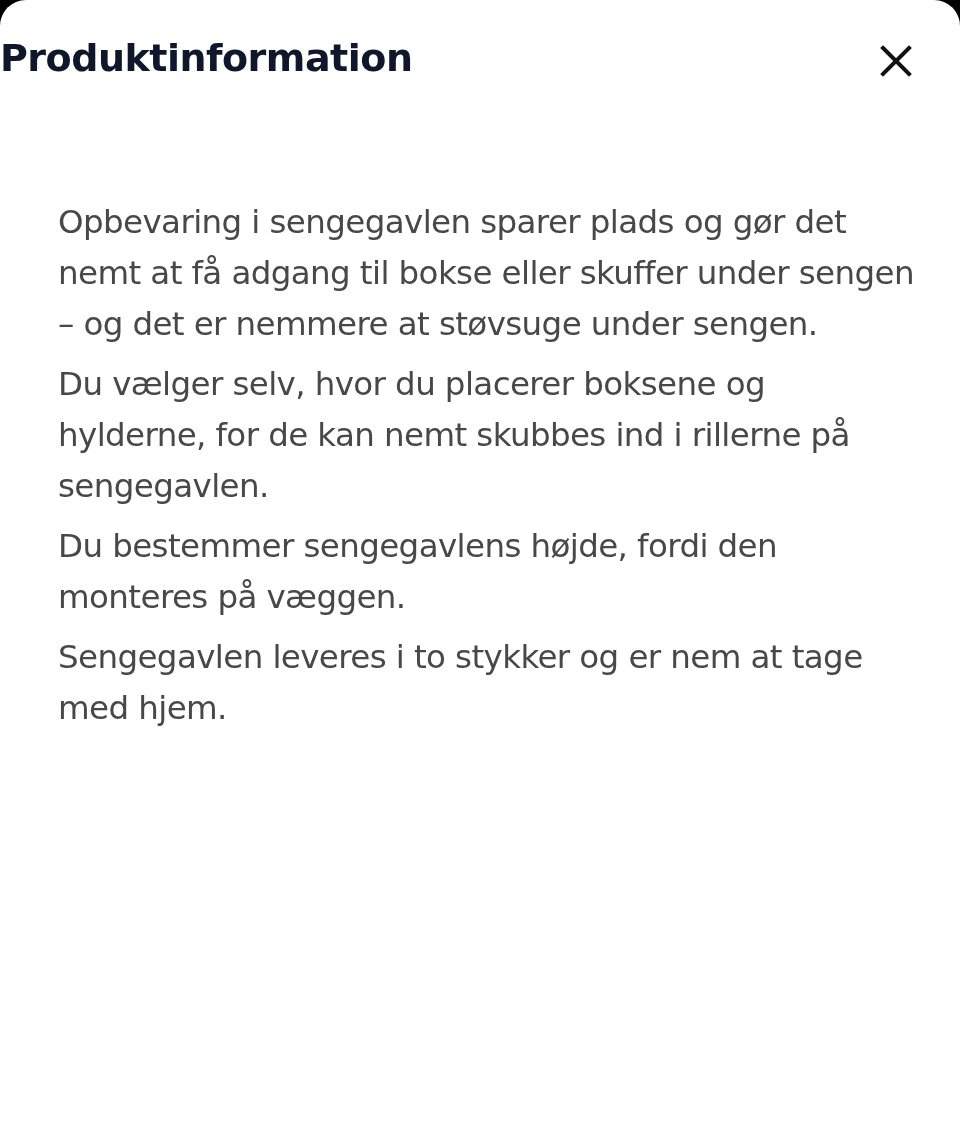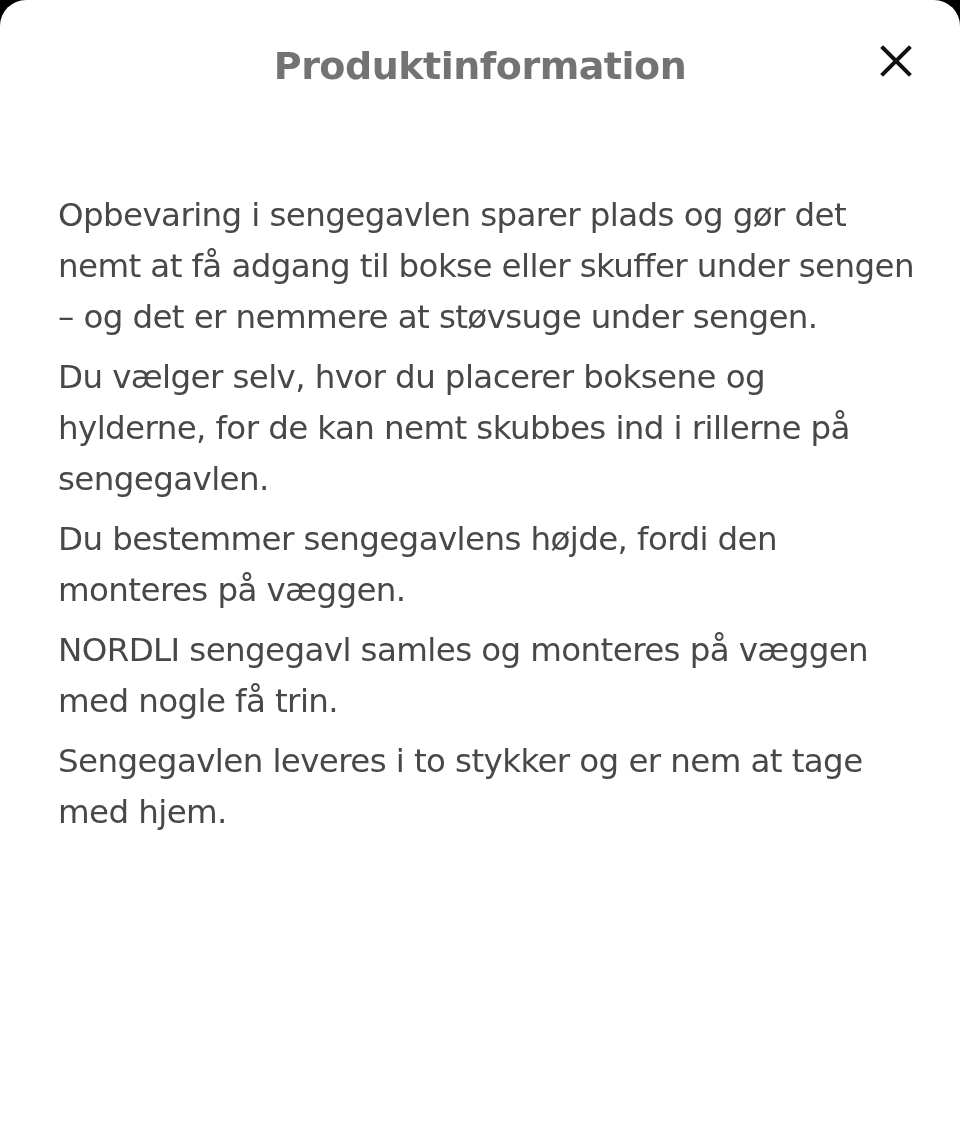--- a/index.html
+++ b/index.html
@@ -26,27 +26,27 @@
     }
     .header {
       position: relative;
       height: 125px;
     }
     .title {
       position: absolute;
       left: 0;
       right: 0;
       top: 36px;
-      text-align: center;
+      text-align: left;
       font-family: "DejaVu Sans", sans-serif;
       font-weight: bold;
       font-size: 38px;
       letter-spacing: -0.5px;
-      color: #737373;
-      margin: 8px;
+      color: #0f172a;
+      margin: 0;
     }
     .close-button {
       position: absolute;
       left: 872px;
       top: 38px;
       width: 48px;
       height: 48px;
       border: none;
       background: transparent;
       padding: 0;
@@ -64,21 +64,21 @@
       left: 58px;
       top: 190px;
       width: 860px;
       font-family: "DejaVu Sans", sans-serif;
       font-size: 32.5px;
       line-height: 51px;
       color: #484848;
       letter-spacing: -0.6px;
     }
     .content p {
-      margin: 0 0 9px 0;
+      margin: 7px 0 9px 0;
     }
   </style>
 </head>
 <body>
 
 <div class="sheet">
   <div class="header">
     <h1 class="title">Produktinformation</h1>
     <button class="close-button" aria-label="Luk">
       <span>
@@ -87,16 +87,15 @@
           <line x1="31" y1="5" x2="5" y2="31" stroke="#111111" stroke-width="4" stroke-linecap="square"></line>
         </svg>
       </span>
     </button>
   </div>
 
   <div class="content">
     <p>Opbevaring i sengegavlen sparer plads og gør det nemt at få adgang til bokse eller skuffer under sengen – og det er nemmere at støvsuge under sengen.</p>
     <p>Du vælger selv, hvor du placerer boksene og hylderne, for de kan nemt skubbes ind i rillerne på sengegavlen.</p>
     <p>Du bestemmer sengegavlens højde, fordi den monteres på væggen.</p>
-    <p>NORDLI sengegavl samles og monteres på væggen med nogle få trin.</p>
     <p>Sengegavlen leveres i to stykker og er nem at tage med hjem.</p>
   </div>
 </div>
 
 </body></html>

